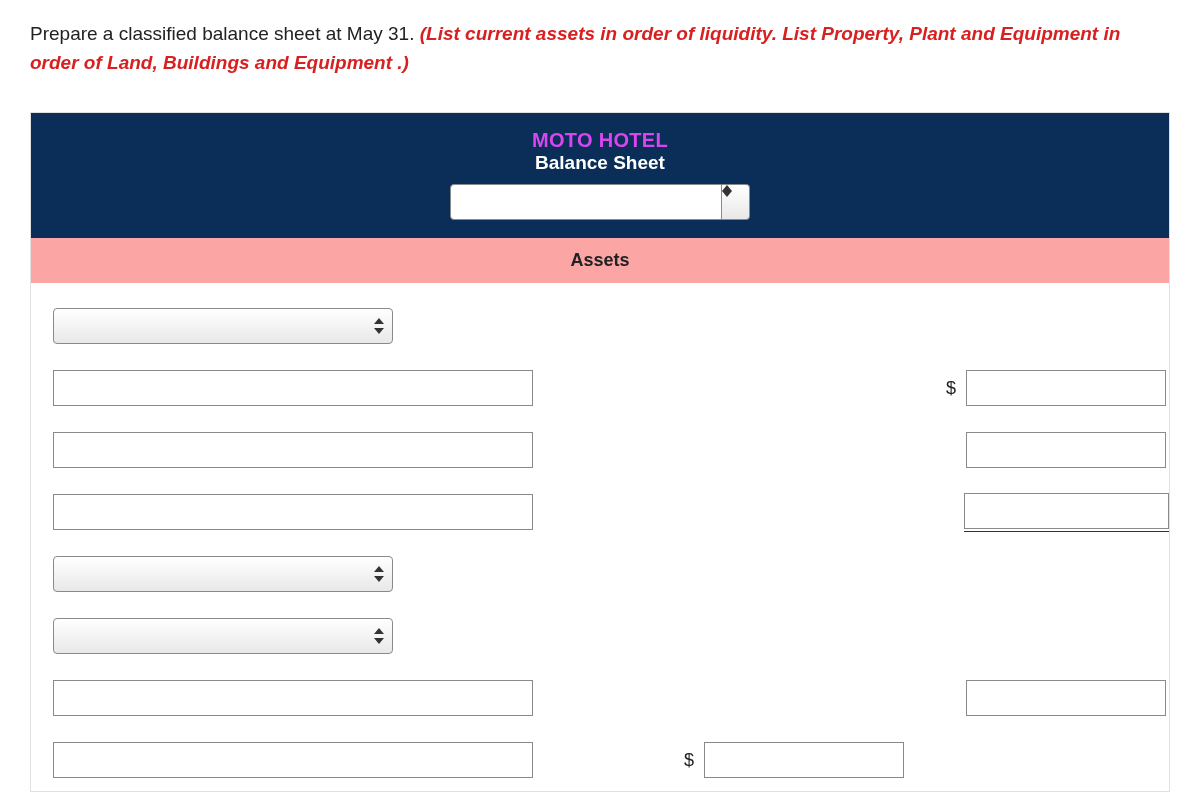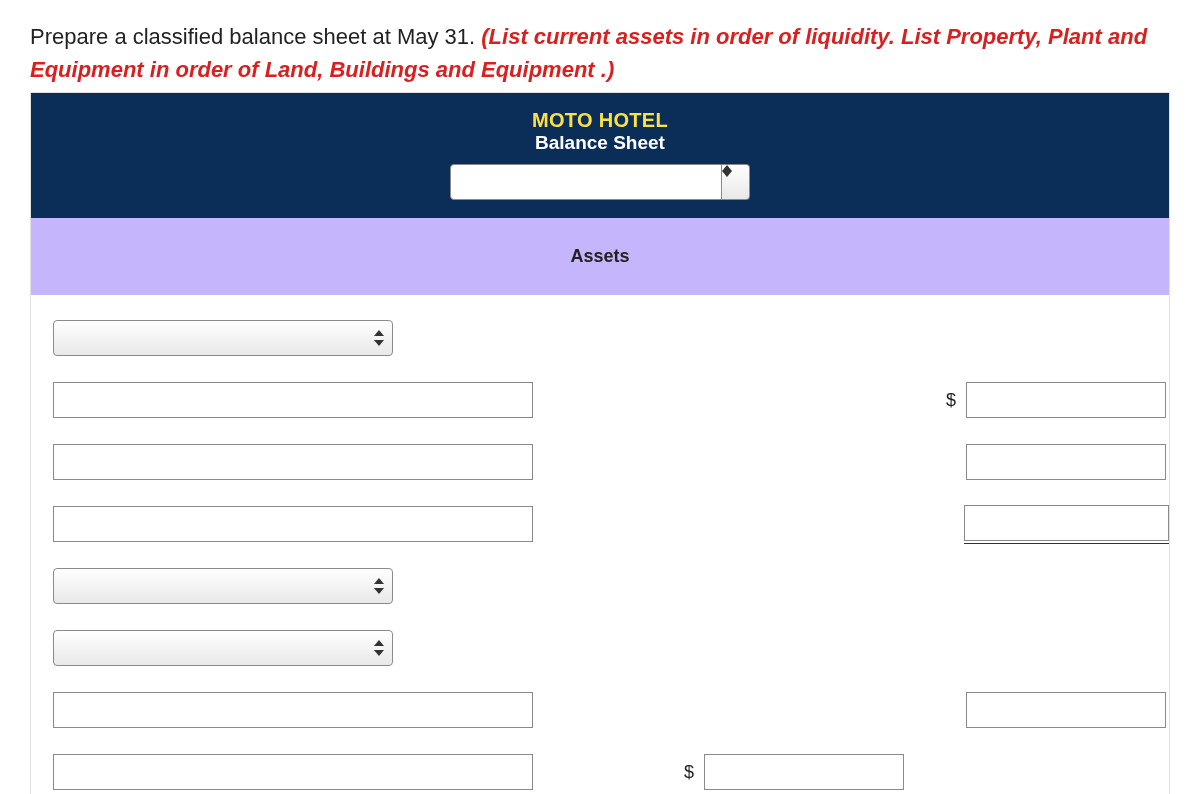--- a/index.html
+++ b/index.html
@@ -3,62 +3,62 @@
 <meta charset="utf-8">
 <style>
   * { box-sizing: border-box; margin: 0; padding: 0; }
   body {
     font-family: "Segoe UI", Arial, sans-serif;
     background: #fff;
     padding: 20px 30px;
     width: 1200px;
   }
   .instruction {
-    font-size: 22px;
+    font-size: 19px;
     line-height: 1.5;
     color: #222;
-    margin-bottom: 6px;
+    margin-bottom: 35px;
   }
   .instruction .red {
     color: #d92020;
     font-style: italic;
     font-weight: 600;
   }
   .sheet {
     border: 1px solid #e0e0e0;
   }
   .header-block {
     background: #0b2e59;
     padding: 16px 0 14px 0;
     text-align: center;
   }
   .header-title {
-    color: #fde047;
+    color: #d946ef;
     font-weight: 700;
     font-size: 20px;
     letter-spacing: 0.3px;
   }
   .header-sub {
     color: #fff;
     font-weight: 700;
     font-size: 19px;
   }
   .header-dropdown {
     margin: 10px auto 0 auto;
     width: 300px;
     display: flex;
     align-items: center;
   }
   .assets-row {
-    background: #c4b5fd;
+    background: #fca5a5;
     text-align: center;
     font-weight: 700;
     font-size: 18px;
     color: #222;
-    padding: 28px 0;
+    padding: 12px 0;
   }
   .rows-area {
     padding: 12px 0 0 0;
   }
   .row {
     display: flex;
     align-items: center;
     height: 62px;
   }
   

